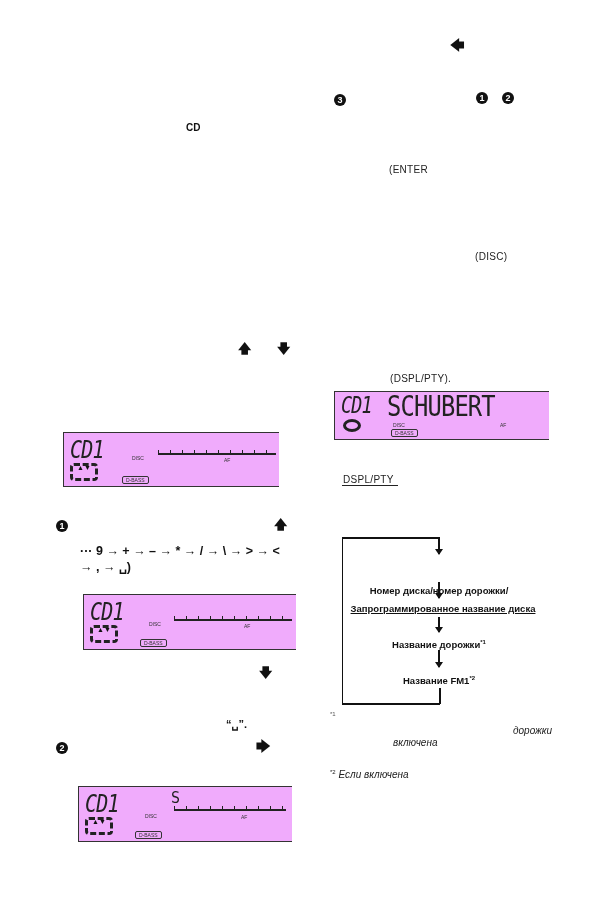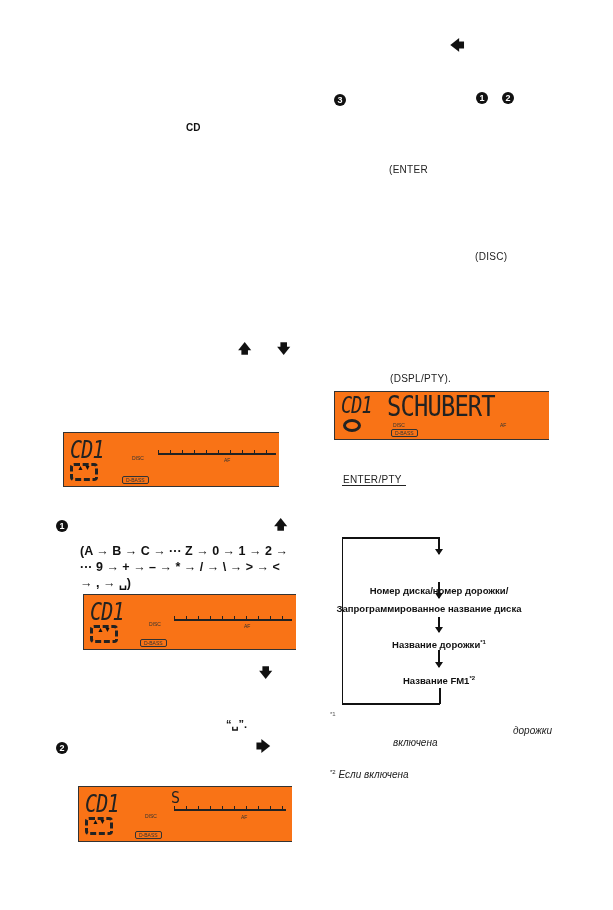--- a/index.html
+++ b/index.html
@@ -5,21 +5,21 @@
   html, body { margin: 0; padding: 0; background: #fff; }
   body { width: 613px; height: 910px; position: relative; overflow: hidden;
          font-family: "Liberation Sans", sans-serif; color: #111; }
   .abs { position: absolute; }
   .bold { font-weight: bold; }
   .circ { position: absolute; width: 12px; height: 12px; border-radius: 50%;
           background: #111; color: #fff; font-size: 9px; font-weight: bold;
           line-height: 12px; text-align: center; }
   .arrow { position: absolute; font-size: 15px; font-weight: bold; line-height: 1; color: #111; }
   .key { position: absolute; font-size: 10px; letter-spacing: 0.3px; color: #222; }
-  .lcd { position: absolute; border: 1px solid #333; border-right: none; background: #f97316;
+  .lcd { position: absolute; border: 1px solid #333; border-right: none; background: #f0abfc;
          box-sizing: border-box; }
   .lcd .cd { position: absolute; left: 6px; top: 2px; font-size: 25px; font-style: italic;
              font-family: "DejaVu Sans Mono", monospace; letter-spacing: -1px; color: #222;
              transform: scaleX(0.8); transform-origin: left top; }
   .lcd .disc-icon { position: absolute; left: 6px; top: 30px; width: 28px; height: 18px;
              border: 3px dashed #222; border-radius: 4px; box-sizing: border-box; }
   .lcd .disc-icon::after { content: "▲▼"; position: absolute; left: 4px; top: -1px; font-size: 7px; line-height: 6px; width: 8px; }
   .lcd .label-small { position: absolute; font-size: 5px; color: #333; }
   .lcd .bars { position: absolute; height: 3px; border-bottom: 2px solid #222;
                background: repeating-linear-gradient(90deg, #222 0 1px, transparent 1px 12px); }
@@ -53,21 +53,20 @@
   <div class="label-small" style="left:68px; top:22px;">DISC</div>
   <div class="bars" style="left:94px; top:17px; width:118px;"></div>
   <div class="label-small" style="left:160px; top:24px;">AF</div>
   <div class="dbass" style="left:58px;">D-BASS</div>
 </div>
 
 <div class="circ" style="left:56px; top:520px;">1</div>
 <div class="arrow" style="left:274px; top:518px; font-size:13px;">🡅</div>
 
 <div class="sequence" style="left:80px; top:543px;">
-  <div>(A → B → C → ··· Z → 0 → 1 → 2 →</div>
   <div>··· 9 → + → – → * → / → \ → &gt; → &lt;</div>
   <div>→ , → ␣)</div>
 </div>
 
 <div class="lcd" style="left:83px; top:594px; width:213px; height:56px;">
   <div class="cd">CD1</div>
   <div class="disc-icon"></div>
   <div class="label-small" style="left:65px; top:26px;">DISC</div>
   <div class="bars" style="left:90px; top:21px; width:118px;"></div>
   <div class="label-small" style="left:160px; top:28px;">AF</div>
@@ -103,32 +102,32 @@
 
 <div class="lcd" style="left:334px; top:391px; width:215px; height:49px;">
   <div class="cd" style="top:0px; font-size:23px;">CD1</div>
   <div class="abs" style="left:8px; top:27px; width:18px; height:13px; border:3px solid #222; border-radius:50%; box-sizing:border-box;"></div>
   <div class="big-text" style="left:52px; top:-2px;">SCHUBERT</div>
   <div class="label-small" style="left:58px; top:30px;">DISC</div>
   <div class="label-small" style="left:165px; top:30px;">AF</div>
   <div class="dbass" style="left:56px;">D-BASS</div>
 </div>
 
-<div class="key" style="left:342px; top:474px; border-bottom:1px solid #222; padding:0 4px 0 1px;">ENTER/PTY</div>
+<div class="key" style="left:342px; top:474px; border-bottom:1px solid #222; padding:0 4px 0 1px;">DSPL/PTY</div>
 
 <div class="flow-box"></div>
 <div class="v-arrow" style="left:438px; top:537px; height:17px;"></div>
 <div class="abs" style="left:342px; top:537px; width:97px; height:1.5px; background:#111;"></div>
 
 <div class="flow-item" style="left:336px; top:556px; width:206px;margin-top:29px;">
   <div>Номер диска/номер дорожки/</div>
 </div>
 <div class="v-arrow" style="left:438px; top:582px; height:16px;"></div>
 
-<div class="flow-item" style="left:318px; top:603px; width:222px;">Запрограммированное название диска</div>
+<div class="flow-item" style="left:332px; top:603px; width:222px;text-decoration:underline;">Запрограммированное название диска</div>
 <div class="v-arrow" style="left:438px; top:617px; height:15px;"></div>
 
 <div class="flow-item" style="left:356px; top:636px; width:166px;">
   <span>Название дорожки</span><span class="sup">*1</span>
 </div>
 <div class="v-arrow" style="left:438px; top:650px; height:17px;"></div>
 
 <div class="flow-item" style="left:382px; top:672px; width:114px;">
   <span>Название  FM1</span><span class="sup">*2</span>
 </div>

